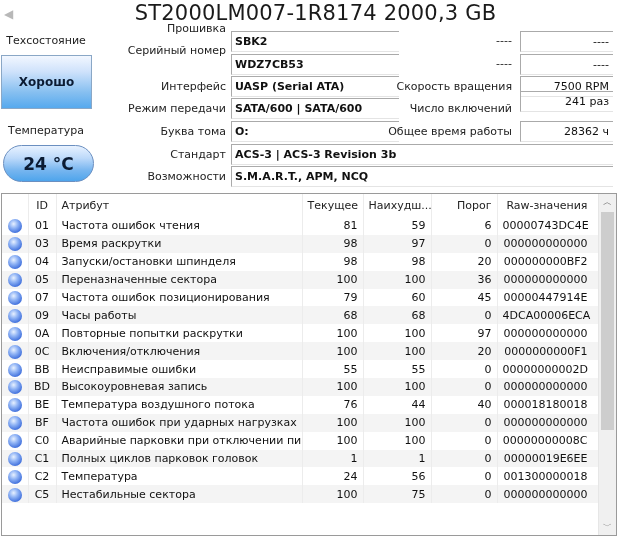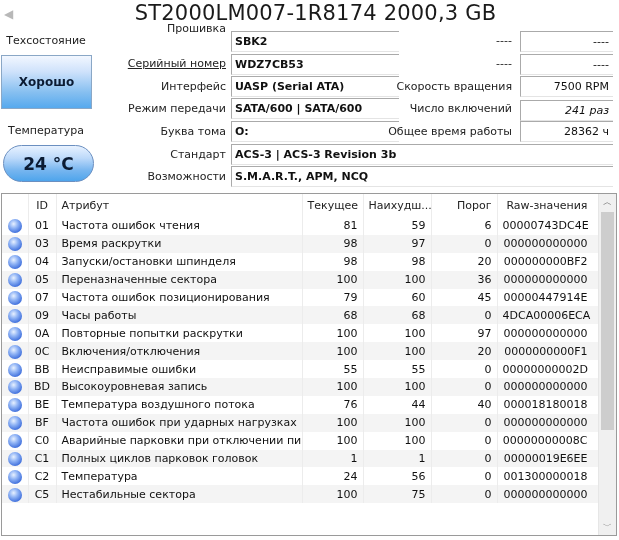--- a/index.html
+++ b/index.html
@@ -66,21 +66,21 @@
 </div>
 
 <div class="status-label" style="top:34px;">Техсостояние</div>
 <div class="health-box">Хорошо</div>
 <div class="status-label" style="top:124px;">Температура</div>
 <div class="temp-pill">24 °C</div>
 
 <div class="info-label" style="top:22px;">Прошивка</div>
 <div class="info-field short" style="top:31px;">SBK2</div>
 
-<div class="info-label" style="top:57px;text-decoration:underline;">Серийный номер</div>
+<div class="info-label" style="top:44px;">Серийный номер</div>
 <div class="info-field short" style="top:54px;">WDZ7CB53</div>
 
 <div class="info-label" style="top:80px;">Интерфейс</div>
 <div class="info-field short" style="top:76px;">UASP (Serial ATA)</div>
 
 <div class="info-label" style="top:102px;">Режим передачи</div>
 <div class="info-field short" style="top:98px;">SATA/600 | SATA/600</div>
 
 <div class="info-label" style="top:125px;">Буква тома</div>
 <div class="info-field short" style="top:121px;">O:</div>
@@ -94,21 +94,21 @@
 <div class="right-label" style="top:34px;">----</div>
 <div class="right-field" style="top:31px;">----</div>
 
 <div class="right-label" style="top:57px;">----</div>
 <div class="right-field" style="top:54px;">----</div>
 
 <div class="right-label" style="top:80px;">Скорость вращения</div>
 <div class="right-field" style="top:76px;">7500 RPM</div>
 
 <div class="right-label" style="top:102px;">Число включений</div>
-<div class="right-field" style="top:100px;font-style:italic;">241 раз</div>
+<div class="right-field" style="top:91px;">241 раз</div>
 
 <div class="right-label" style="top:125px;">Общее время работы</div>
 <div class="right-field" style="top:121px;">28362 ч</div>
 
 <div class="table-wrap">
   <table>
     <thead>
       <tr>
         <th class="c-ic"></th>
         <th class="c-id">ID</th>

